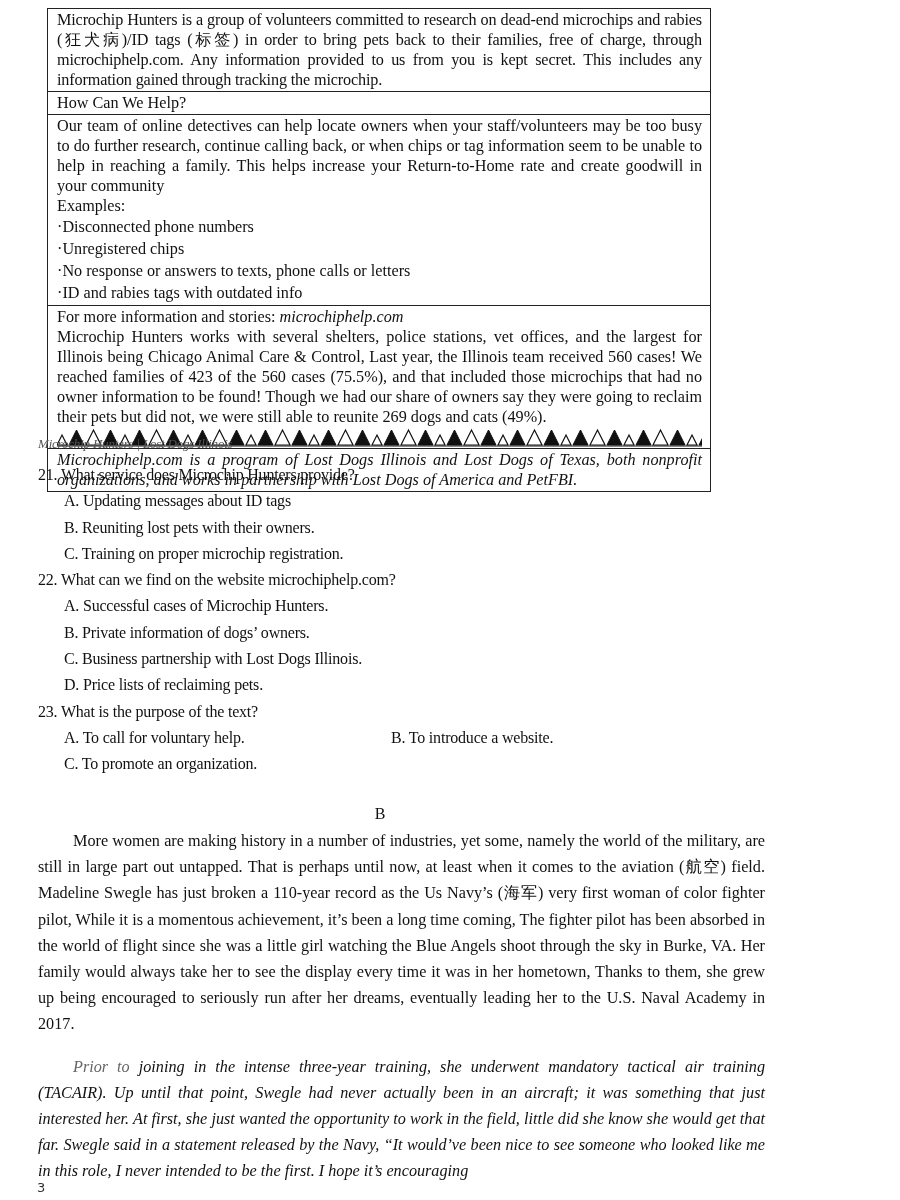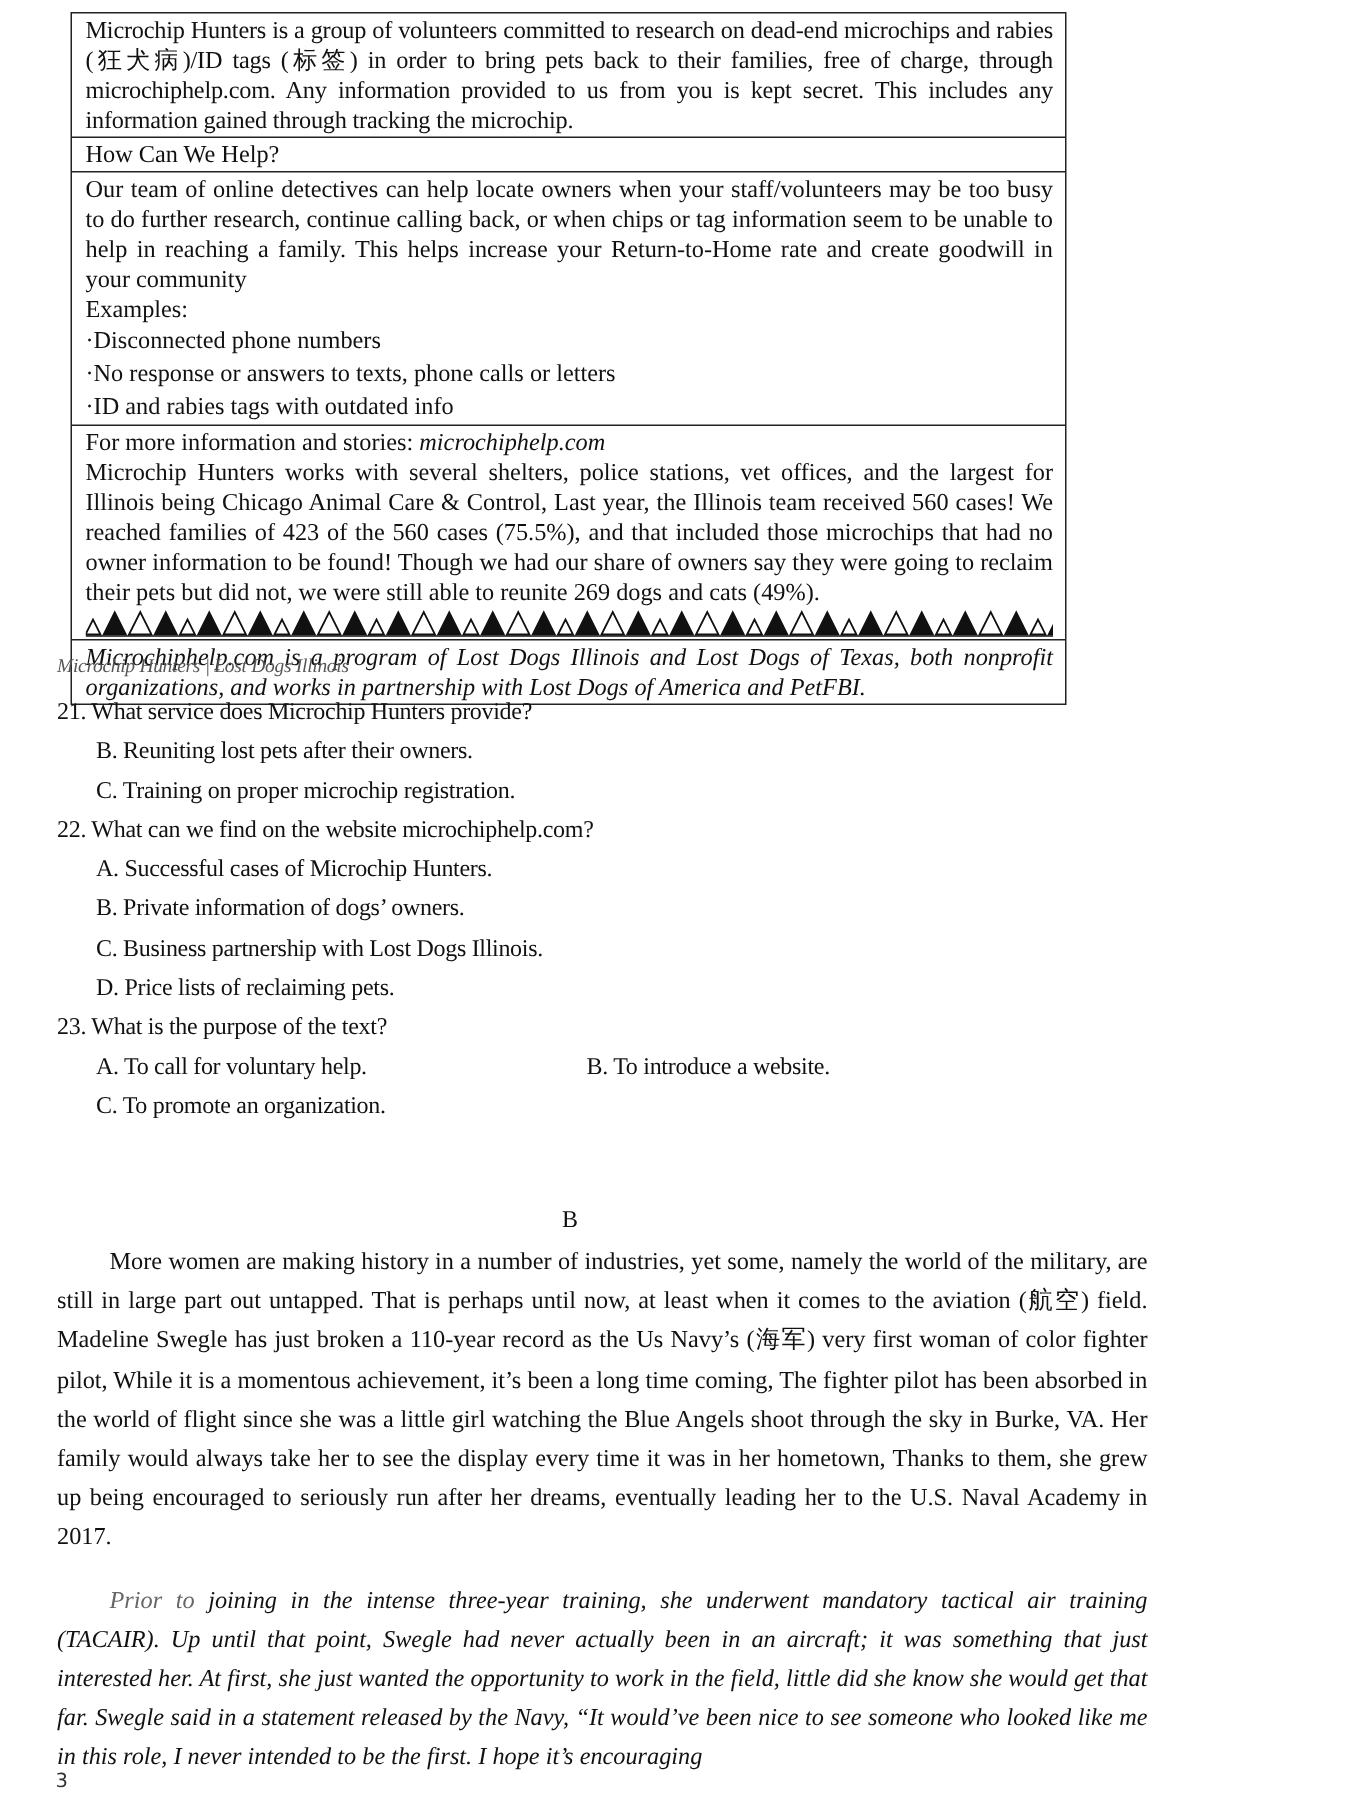--- a/index.html
+++ b/index.html
@@ -49,20 +49,21 @@
 <body>
 
 <div class="box">
   <div class="cell tight">Microchip Hunters is a group of volunteers committed to research on dead-end microchips and rabies (狂犬病)/ID tags (标签) in order to bring pets back to their families, free of charge, through microchiphelp.com. Any information provided to us from you is kept secret. This includes any information gained through tracking the microchip.</div>
   <div class="cell">How Can We Help?</div>
   <div class="cell">
     <div>Our team of online detectives can help locate owners when your staff/volunteers may be too busy to do further research, continue calling back, or when chips or tag information seem to be unable to help in reaching a family. This helps increase your Return-to-Home rate and create goodwill in your community</div>
     <div>Examples:</div>
     <div class="ex-row">
       <span class="ex-col">·Disconnected phone numbers</span>
+      <span class="ex-col2">·Unregistered chips</span>
     </div>
     <div class="ex-row">
       <span class="ex-col">·No response or answers to texts, phone calls or letters</span>
       <span class="ex-col2">·ID and rabies tags with outdated info</span>
     </div>
   </div>
   <div class="cell">
     <div>
       <span>For more information and stories: </span><span class="it">microchiphelp.com</span>
     </div>
@@ -125,21 +126,22 @@
     </div>
   </div>
   <div class="cell it">Microchiphelp.com is a program of Lost Dogs Illinois and Lost Dogs of Texas, both nonprofit organizations, and works in partnership with Lost Dogs of America and PetFBI.</div>
 </div>
 
 <div class="source">Microchip Hunters | Lost Dogs Illinois</div>
 
 <div class="qs">
   <div>
     <div class="q">21. What service does Microchip Hunters provide?</div>
-    <div class="opt">B. Reuniting lost pets after their owners.</div>
+    <div class="opt">A. Updating messages about ID tags</div>
+    <div class="opt">B. Reuniting lost pets with their owners.</div>
     <div class="opt">C. Training on proper microchip registration.</div>
   </div>
   <div>
     <div class="q">22. What can we find on the website microchiphelp.com?</div>
     <div class="opt">A. Successful cases of Microchip Hunters.</div>
     <div class="opt">B. Private information of dogs’ owners.</div>
     <div class="opt">C. Business partnership with Lost Dogs Illinois.</div>
     <div class="opt">D. Price lists of reclaiming pets.</div>
   </div>
   <div>

